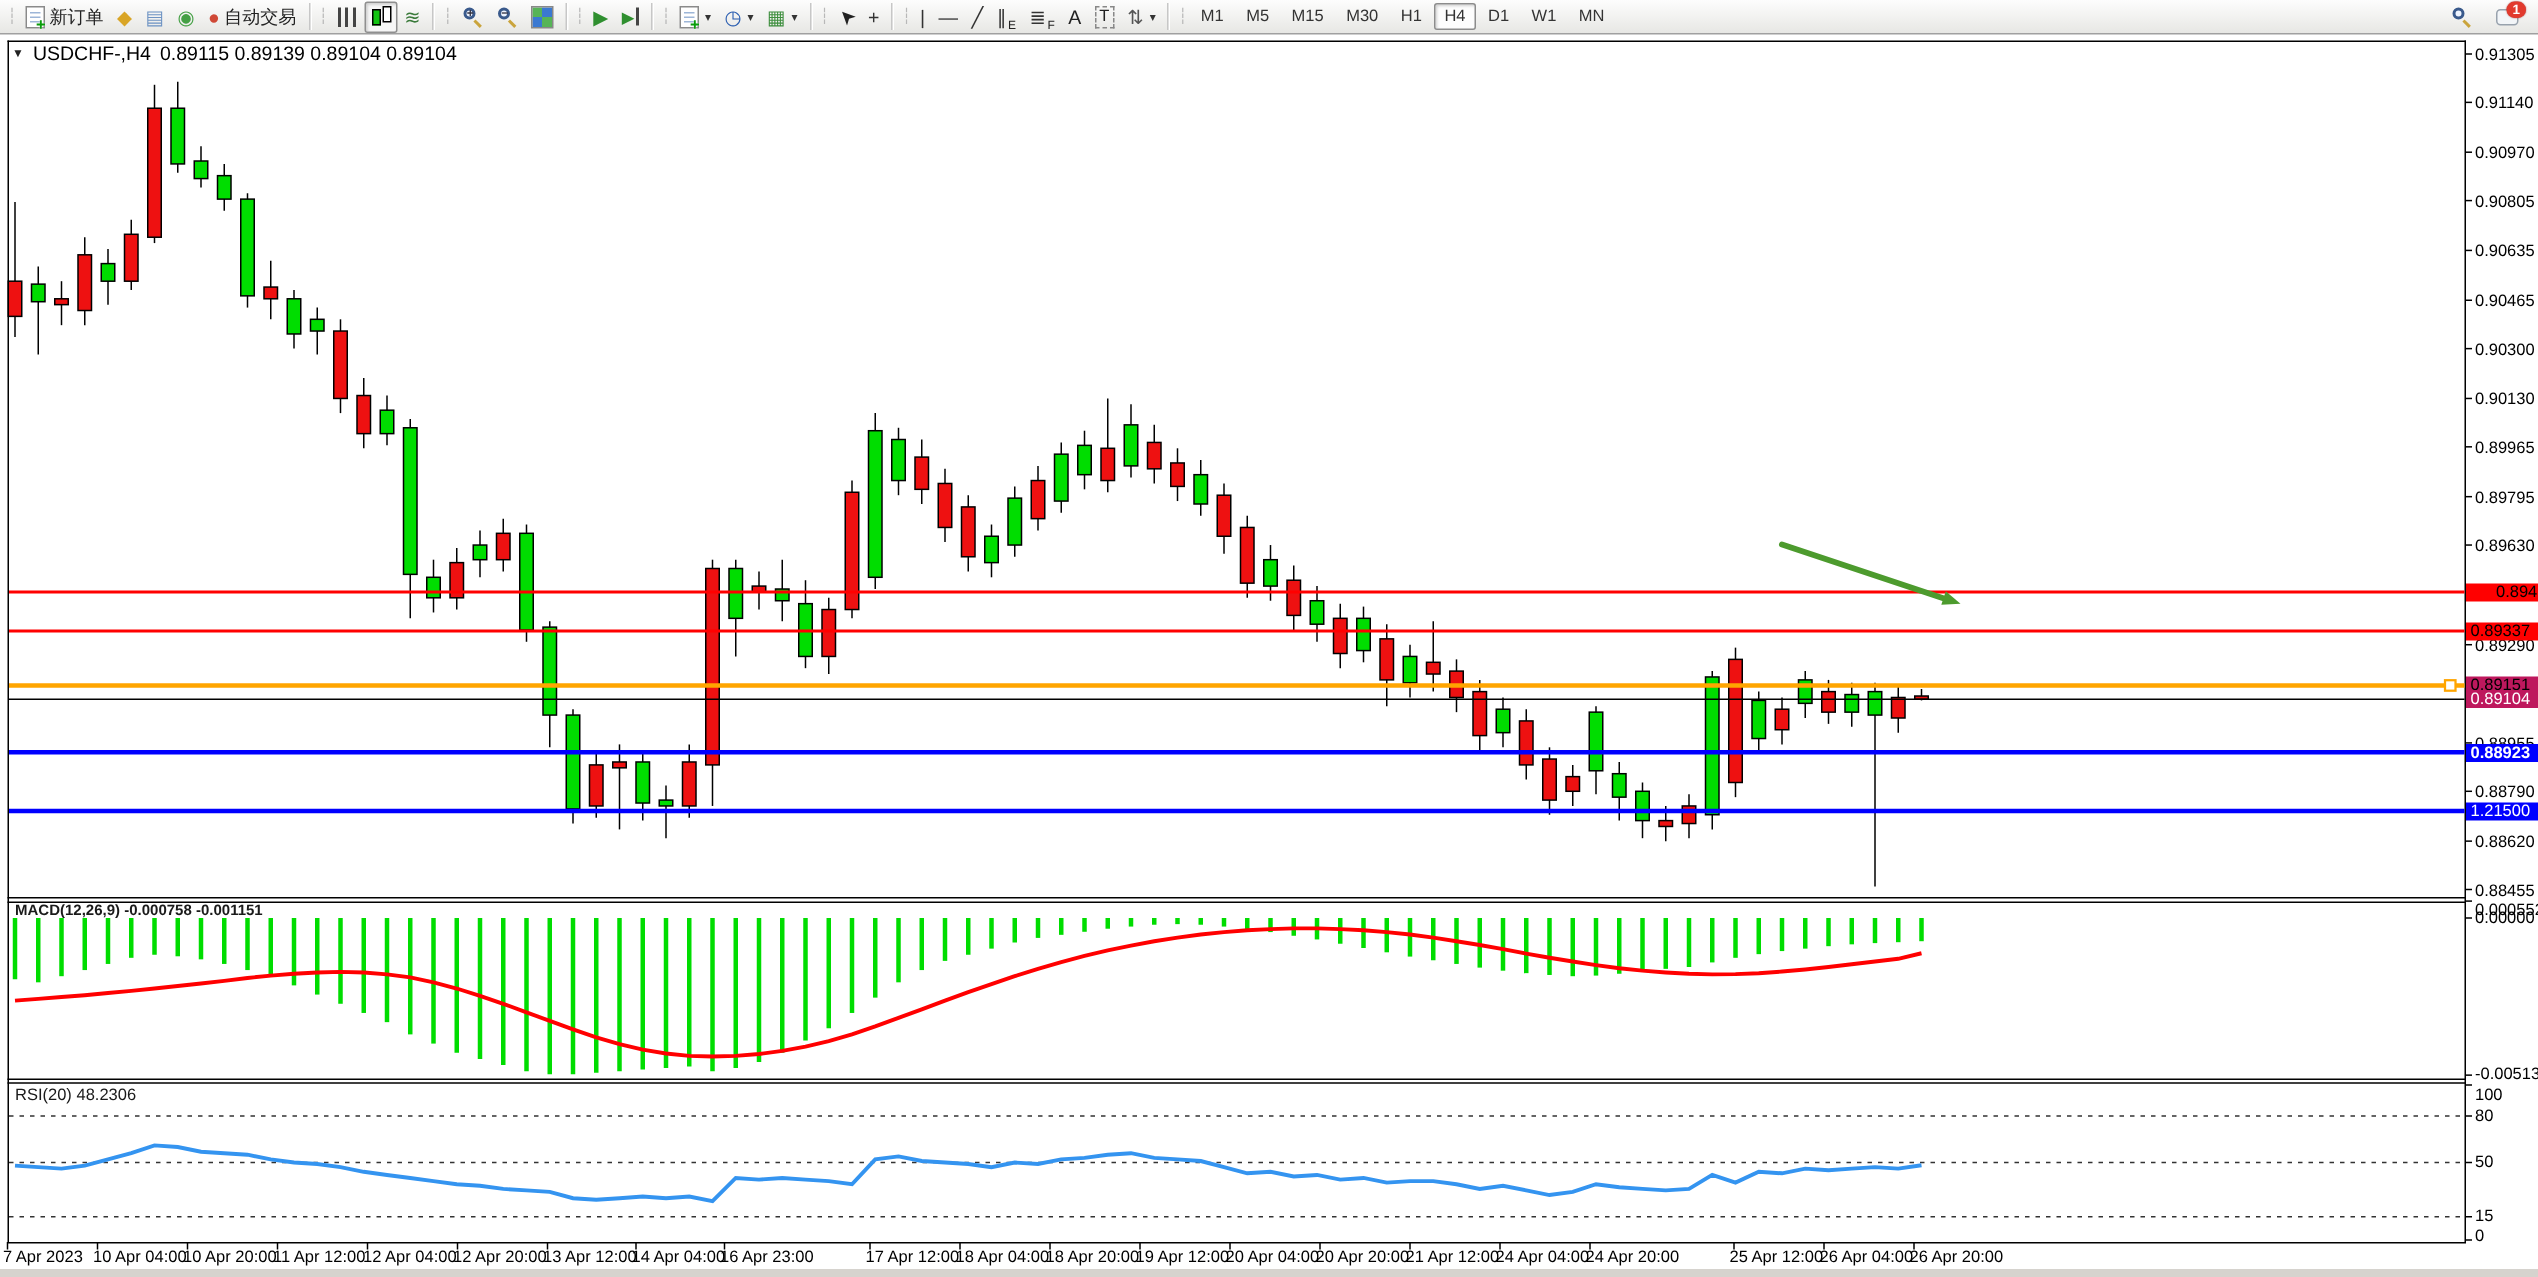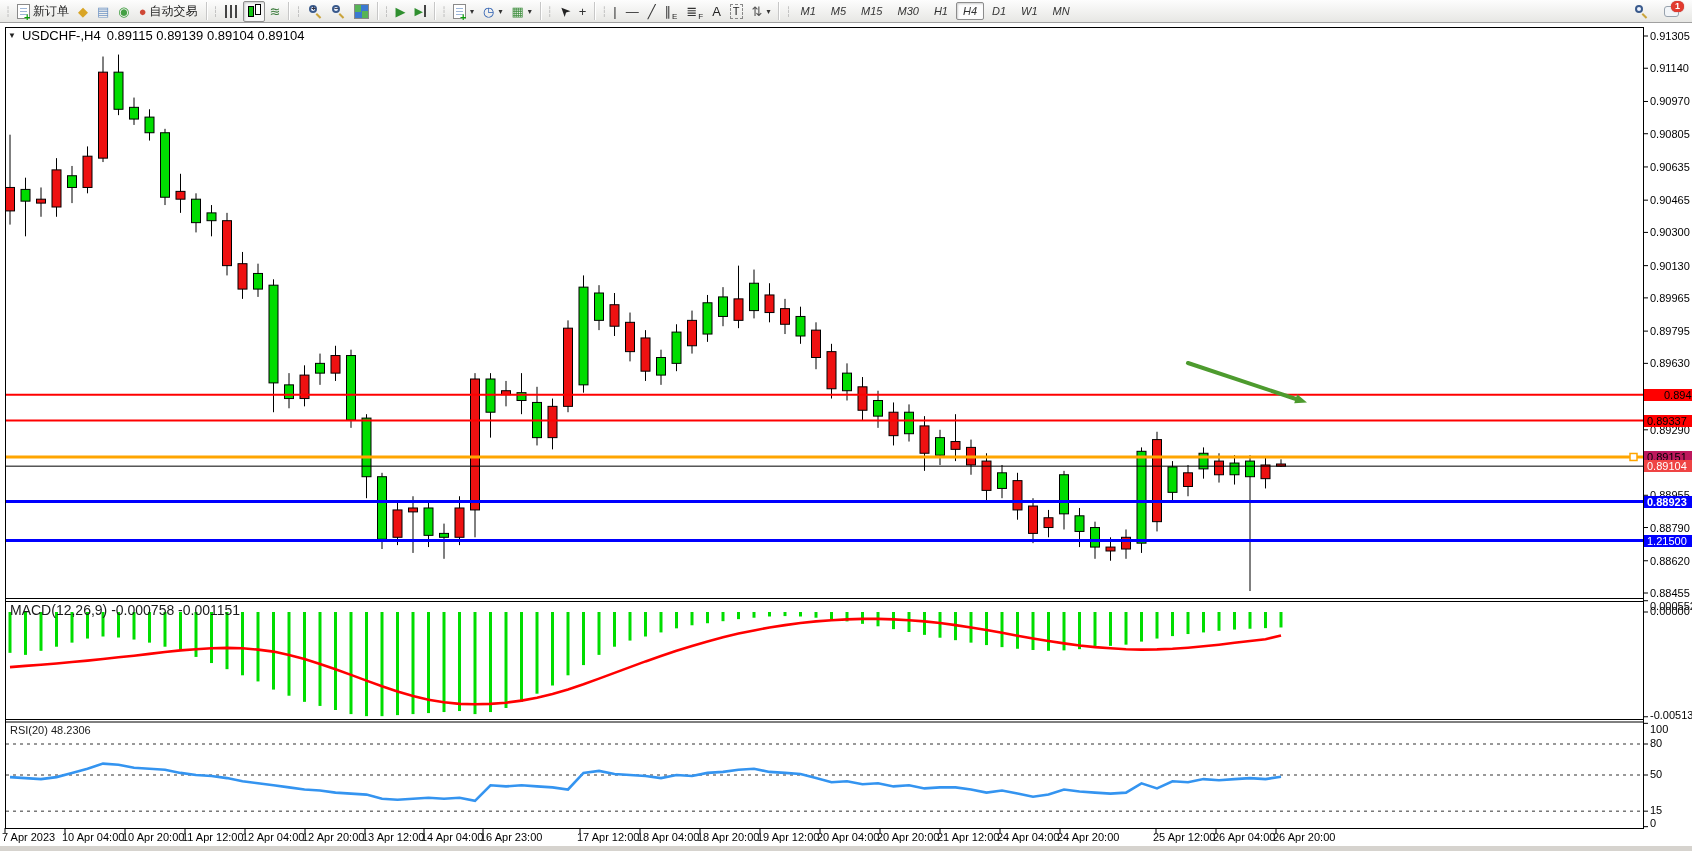--- a/index.html
+++ b/index.html
@@ -9,21 +9,21 @@
   #toolbar{position:absolute;left:0;top:0;width:1692px;height:23px;box-sizing:border-box;
     background:linear-gradient(#fdfdfd,#e7e7e4);border-bottom:1px solid #a0a0a0;
     display:flex;align-items:center;padding:0 4px;gap:1px;}
   .grip{color:#b8b8b8;font-size:10px;letter-spacing:-2px;margin:0 3px 0 1px;}
   .tsep{width:0;height:18px;border-left:1px solid #c7c7c7;border-right:1px solid #ffffff;margin:0 3px;}
   .tbtn{display:flex;align-items:center;gap:3px;height:19px;padding:0 3px;border:1px solid transparent;
     border-radius:2px;font-size:12px;color:#222;white-space:nowrap;}
   .tbtn.pressed{border:1px solid #8f8f8f;background:#f7f7f7;box-shadow:inset 1px 1px 2px rgba(0,0,0,.18);}
   .glyph{font-size:13px;line-height:13px;}
   .dd{font-size:8px;color:#333;margin-left:1px;}
-  .tf{font-size:11px;color:#333;padding:2px 6px;border:1px solid transparent;border-radius:2px;font-style:italic;}
+  .tf{font-size:11px;color:#333;padding:2px 6px;border:1px solid transparent;border-radius:2px;}
   .tf.active{border:1px solid #8c8c8c;background:#fdfdfd;box-shadow:inset 1px 1px 2px rgba(0,0,0,.18);text-align:right;}
   .doc-ic{position:relative;width:13px;height:15px;background:#fff;border:1px solid #8a8a8a;box-sizing:border-box;}
   .doc-ic i{position:absolute;left:2px;right:2px;height:1px;background:#9db6d8;}
   .doc-plus{position:absolute;right:-4px;bottom:-4px;width:9px;height:9px;color:#0a9c0a;font:bold 11px/9px "Liberation Sans",sans-serif;text-shadow:0 0 1px #fff;}
   .lens{position:relative;width:14px;height:14px;}
   .lens b{position:absolute;left:1px;top:1px;width:8px;height:8px;border:2px solid #3a5a8c;border-radius:50%;box-sizing:border-box;background:#eef4ff;}
   .lens i{position:absolute;left:9px;top:9px;width:6px;height:2px;background:#caa43c;transform:rotate(45deg);transform-origin:0 0;}
   .lens s{position:absolute;left:2px;top:0px;width:8px;text-decoration:none;color:#334;font:bold 8px/10px "Liberation Sans",sans-serif;text-align:center;}
   .bars-ic{width:13px;height:13px;background:repeating-linear-gradient(90deg,#444 0 2px,transparent 2px 5px);}
   .cndl-ic{position:relative;width:14px;height:15px;}
@@ -37,21 +37,21 @@
   .bubble b{position:absolute;left:0;top:2px;width:13px;height:9px;border:1px solid #98a2ad;border-radius:3px;background:#f2f5f8;}
   .badge{position:absolute;right:-4px;top:-3px;min-width:11px;height:11px;border-radius:6px;background:#e23a2e;color:#fff;
     font:bold 9px/11px "Liberation Sans",sans-serif;text-align:center;padding:0 1px;box-shadow:0 0 1px #933;}
   .right-tools{margin-left:auto;display:flex;align-items:center;gap:8px;padding-right:4px;}
   
   #chartsvg{position:absolute;left:0;top:0;z-index:1;}
   #chartsvg text{font-family:"Liberation Sans",sans-serif;font-size:11px;fill:#000;}
   .overlay{position:absolute;z-index:3;white-space:nowrap;}
   #chart-title{left:8px;top:28px;font-size:13px;color:#000;display:flex;align-items:center;gap:6px;}
   #chart-title .tri{font-size:8px;color:#222;}
-  #macd-label{left:10px;top:602px;font-size:14px;color:#1a1a1a;}
+  #macd-label{left:10px;top:602px;font-size:10px;color:#1a1a1a;font-weight:bold;}
   #rsi-label{left:10px;top:724px;font-size:11px;color:#1a1a1a;}
   .pricetag{position:absolute;z-index:2;left:1644px;width:48px;height:12px;font:11px/12px "Liberation Sans",sans-serif;text-align:left;padding-left:3px;box-sizing:border-box;}
   #statusstrip{position:absolute;left:0;top:846px;width:1692px;height:5px;background:#d6d3ce;z-index:0;}
 </style>
 </head>
 <body>
 
 <div id="app">
   <div id="toolbar">
       <span class="grip">┆</span>
@@ -581,18 +581,18 @@
 
   <div class="overlay" id="rsi-label">
     <span>RSI(20)</span>
     <span>48.2306</span>
   </div>
 
   <div id="pricetags">
       <div class="pricetag" style="top: 388.63px; background: rgb(255, 0, 0); color: rgb(0, 0, 0); padding-left: 20px;">0.89470</div>
       <div class="pricetag" style="top: 414.623px; background: rgb(255, 0, 0); color: rgb(0, 0, 0);">0.89337</div>
       <div class="pricetag" style="top: 450.975px; background: #be185d; color: rgb(0, 0, 0);">0.89151</div>
-      <div class="pricetag" style="top: 460.16px; background: #ef4444; color: rgb(255, 255, 255);">0.89104</div>
+      <div class="pricetag" style="top: 460.16px; background: #be185d; color: rgb(255, 255, 255);">0.89104</div>
       <div class="pricetag" style="top: 495.535px; background: rgb(0, 0, 255); color: rgb(255, 255, 255); font-weight: bold;">0.88923</div>
       <div class="pricetag" style="top: 534.622px; background: rgb(0, 0, 255); color: rgb(255, 255, 255);">1.21500</div>
     </div>
   <div id="statusstrip"></div>
 </div>
 
 </body></html>

